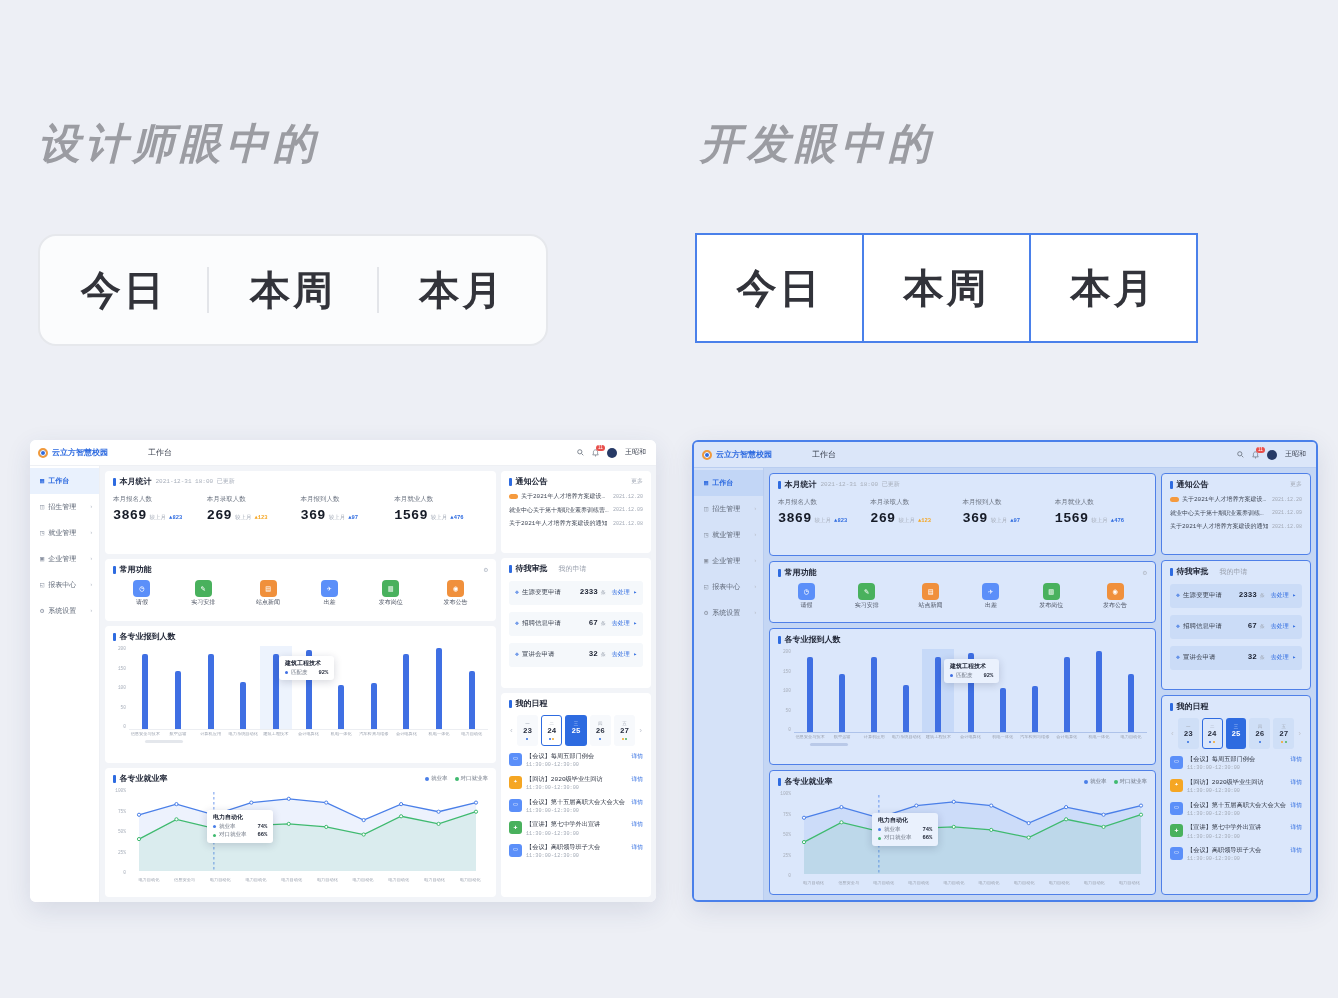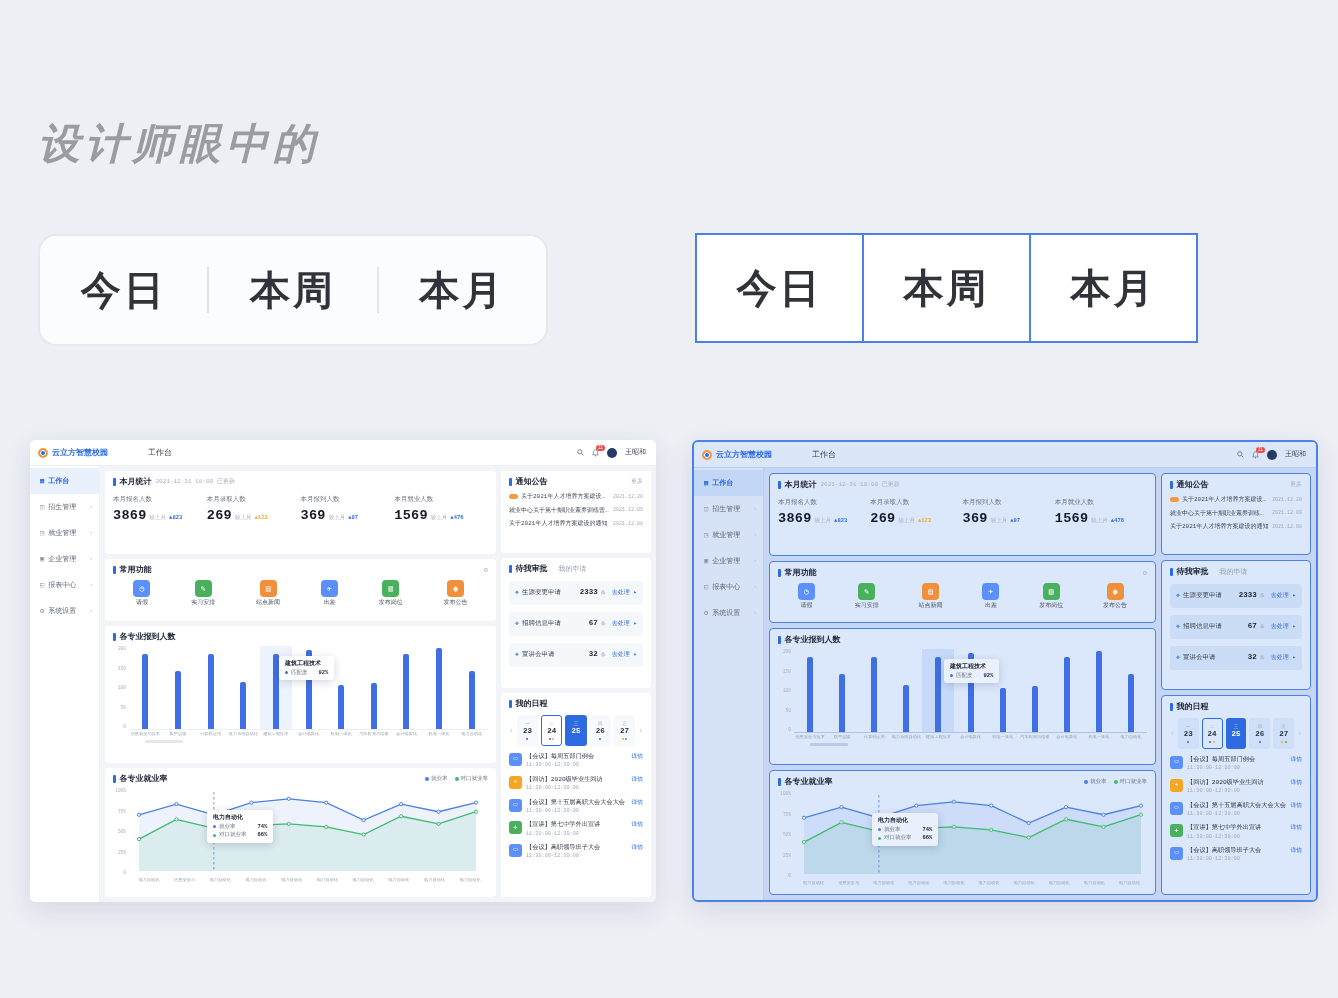--- a/index.html
+++ b/index.html
@@ -165,20 +165,21 @@
   .dash--dev .bcol.hl::before{background:#c6d9f8;}
   .dash--dev .scrollpill{background:#b9c9e8;}
   .dash--dev .ctooltip{background:#eaf1fd;}
 </style>
 </head>
 <body>
 
 <div id="canvas">
 
   <div class="big-heading heading-designer">设计师眼中的</div>
+  <div class="big-heading heading-developer">开发眼中的</div>
 
   <div class="designer-tabs">
     <div class="dtab">今日</div>
     <div class="dsep"></div>
     <div class="dtab">本周</div>
     <div class="dsep"></div>
     <div class="dtab">本月</div>
   </div>
 
   <div class="dev-tabs">

